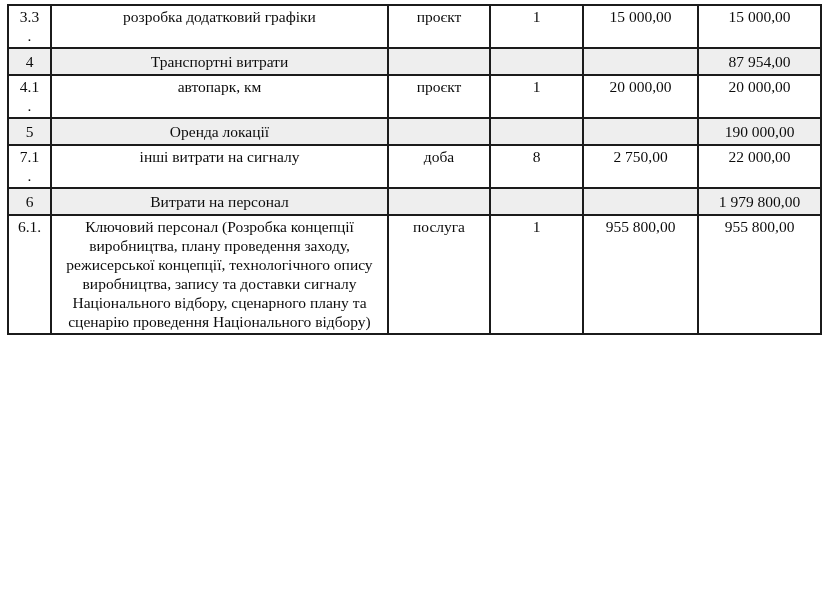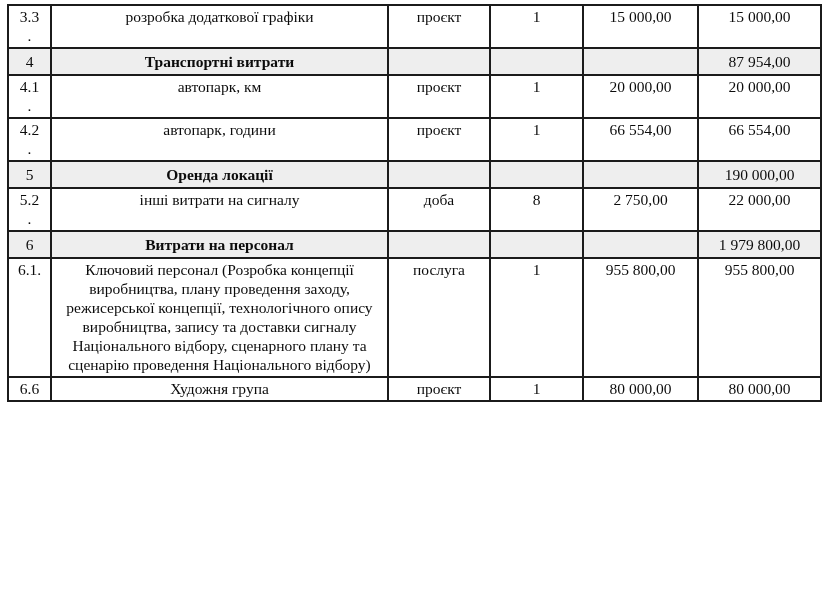--- a/index.html
+++ b/index.html
@@ -44,41 +44,41 @@
   td.num   { white-space: pre-line; }
   td.price { text-align: right; padding-right: 22px; }
   td.total { text-align: right; padding-right: 12px; }
 
   tr.section td {
     background: #eeeeee;
     padding-top: 3px;
     padding-bottom: 3px;
   }
   tr.section td.desc {
-    font-weight: bold;
+    font-weight: normal;
   }
 </style>
 </head>
 <body>
 
 <div class="page">
   <table class="budget">
     <colgroup>
       <col class="c-num">
       <col class="c-desc">
       <col class="c-unit">
       <col class="c-qty">
       <col class="c-price">
       <col class="c-total">
     </colgroup>
     <tbody>
         <tr>
           <td class="num">3.3
 .</td>
-          <td class="desc">розробка додаткової графіки</td>
+          <td class="desc">розробка додатковий графіки</td>
           <td class="unit">проєкт</td>
           <td class="qty">1</td>
           <td class="price">15 000,00</td>
           <td class="total">15 000,00</td>
         </tr>
         <tr class="section">
           <td class="num">4</td>
           <td class="desc">Транспортні витрати</td>
           <td class="unit"></td>
           <td class="qty"></td>
@@ -87,39 +87,30 @@
         </tr>
         <tr>
           <td class="num">4.1
 .</td>
           <td class="desc">автопарк, км</td>
           <td class="unit">проєкт</td>
           <td class="qty">1</td>
           <td class="price">20 000,00</td>
           <td class="total">20 000,00</td>
         </tr>
-        <tr>
-          <td class="num">4.2
-.</td>
-          <td class="desc">автопарк, години</td>
-          <td class="unit">проєкт</td>
-          <td class="qty">1</td>
-          <td class="price">66 554,00</td>
-          <td class="total">66 554,00</td>
-        </tr>
         <tr class="section">
           <td class="num">5</td>
           <td class="desc">Оренда локації</td>
           <td class="unit"></td>
           <td class="qty"></td>
           <td class="price"></td>
           <td class="total">190 000,00</td>
         </tr>
         <tr>
-          <td class="num">5.2
+          <td class="num">7.1
 .</td>
           <td class="desc">інші витрати на сигналу</td>
           <td class="unit">доба</td>
           <td class="qty">8</td>
           <td class="price">2 750,00</td>
           <td class="total">22 000,00</td>
         </tr>
         <tr class="section">
           <td class="num">6</td>
           <td class="desc">Витрати на персонал</td>
@@ -129,23 +120,15 @@
           <td class="total">1 979 800,00</td>
         </tr>
         <tr>
           <td class="num">6.1.</td>
           <td class="desc">Ключовий персонал (Розробка концепції виробництва, плану проведення заходу, режисерської концепції, технологічного опису виробництва, запису та доставки сигналу Національного відбору, сценарного плану та сценарію проведення Національного відбору)</td>
           <td class="unit">послуга</td>
           <td class="qty">1</td>
           <td class="price">955 800,00</td>
           <td class="total">955 800,00</td>
         </tr>
-        <tr>
-          <td class="num">6.6</td>
-          <td class="desc">Художня група</td>
-          <td class="unit">проєкт</td>
-          <td class="qty">1</td>
-          <td class="price">80 000,00</td>
-          <td class="total">80 000,00</td>
-        </tr>
       </tbody>
   </table>
 </div>
 
 </body></html>

